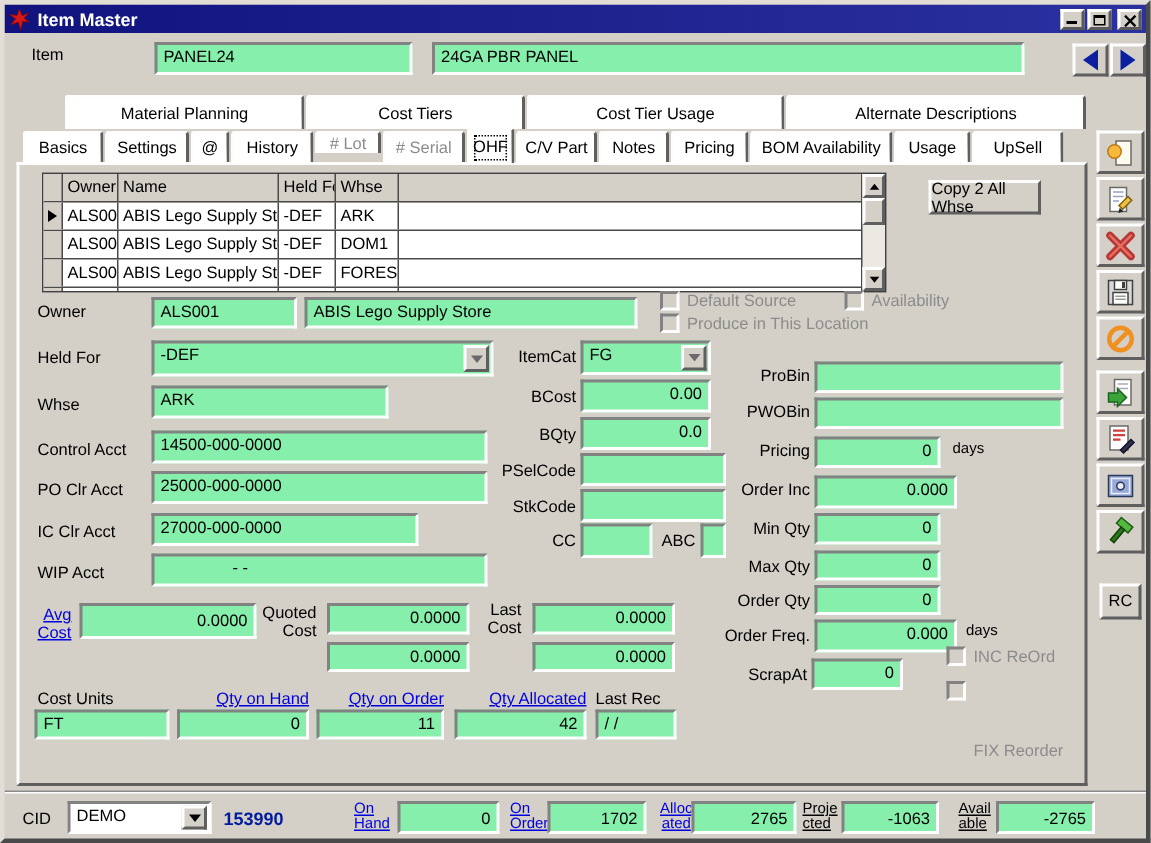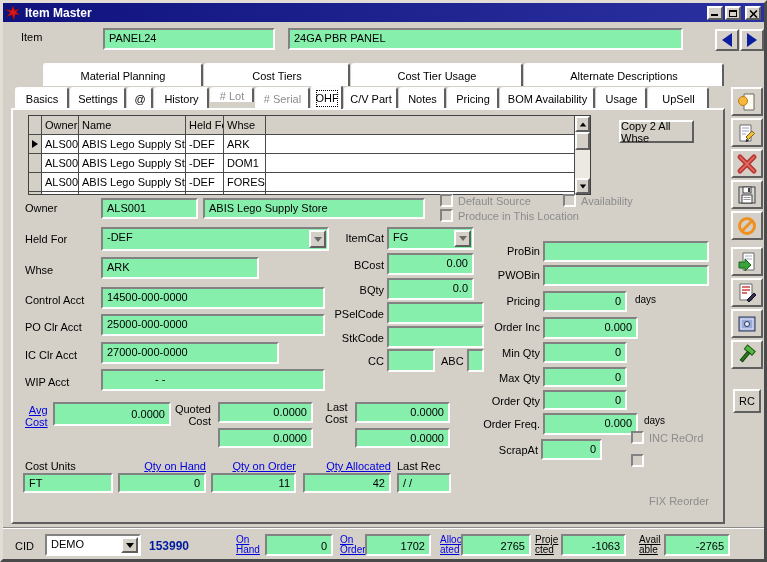--- a/index.html
+++ b/index.html
@@ -376,21 +376,21 @@
     <span style="display:block;">Hand</span>
   </span>
   <div class="fld num" style="left:262px; top:531px; width:68px; height:22px; padding-top:4px;">0</div>
 
   <span class="stk link" style="left:337px; top:532px;">
     <span style="display:block;">On</span>
     <span style="display:block;">Order</span>
   </span>
   <div class="fld num" style="left:362px; top:531px; width:66px; height:22px; padding-top:4px;">1702</div>
 
-  <span class="stk link" style="left:437px; top:532px;">
+  <span class="stk link" style="left:437px; top:532px;text-align:center;">
     <span style="display:block;">Alloc</span>
     <span style="display:block;">ated</span>
   </span>
   <div class="fld num" style="left:458px; top:531px; width:70px; height:22px; padding-top:4px;">2765</div>
 
   <span class="stk" style="left:532px; top:532px;">
     <span style="display:block;">Proje</span>
     <span style="display:block;">cted</span>
   </span>
   <div class="fld num" style="left:558px; top:531px; width:65px; height:22px; padding-top:4px;">-1063</div>

